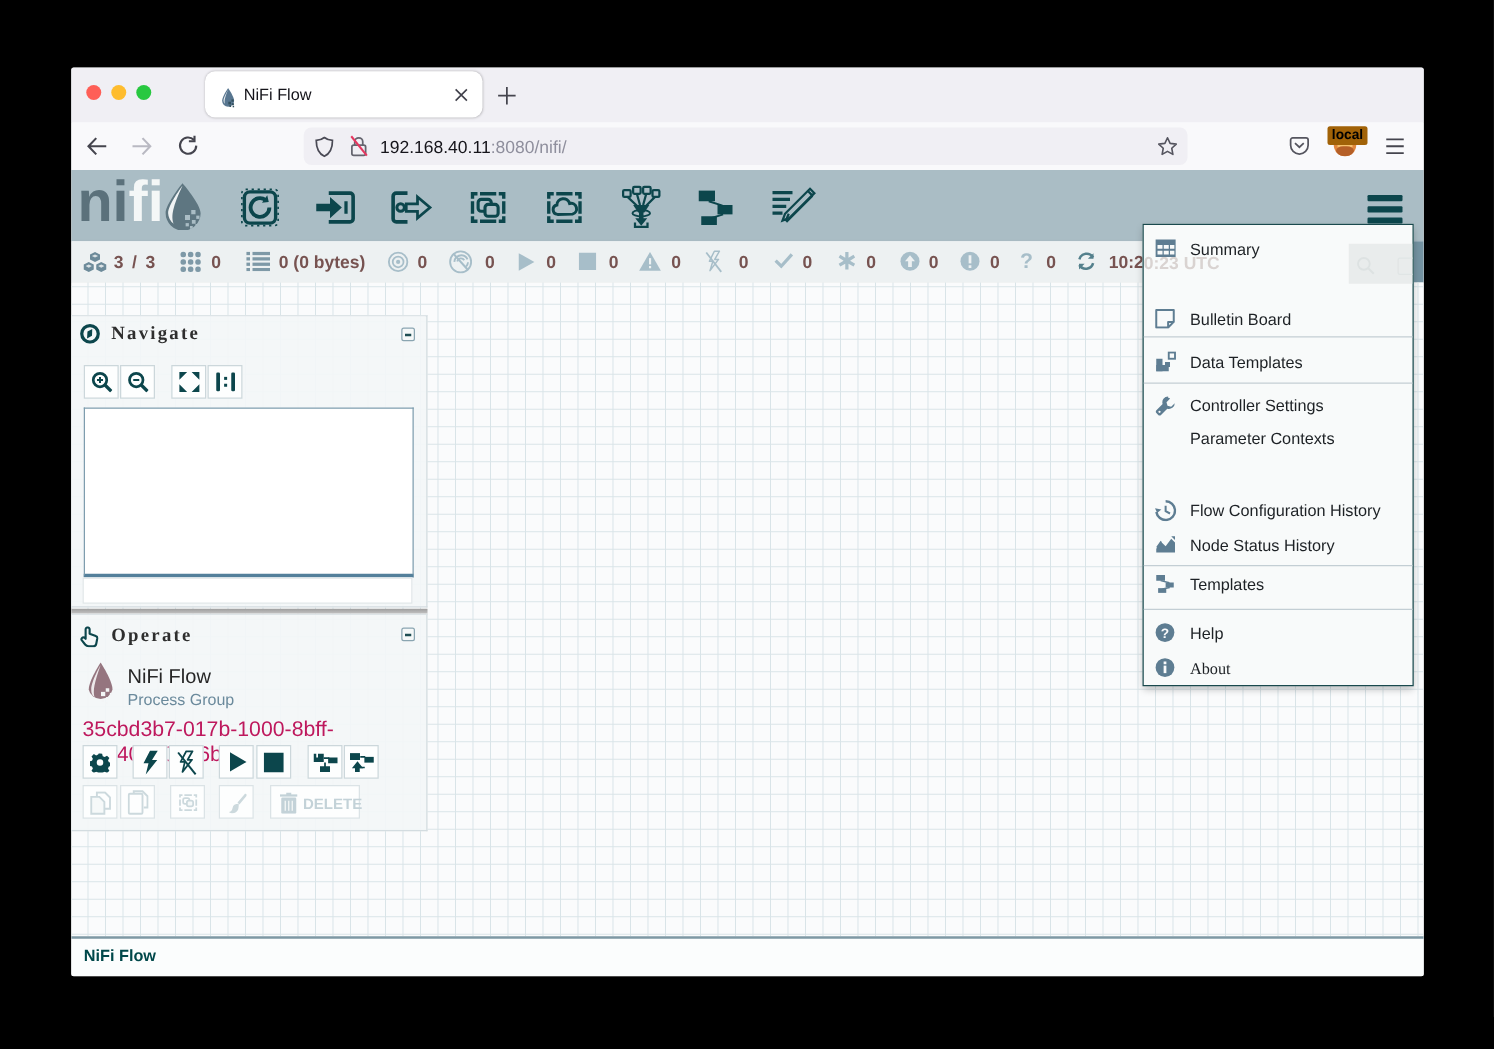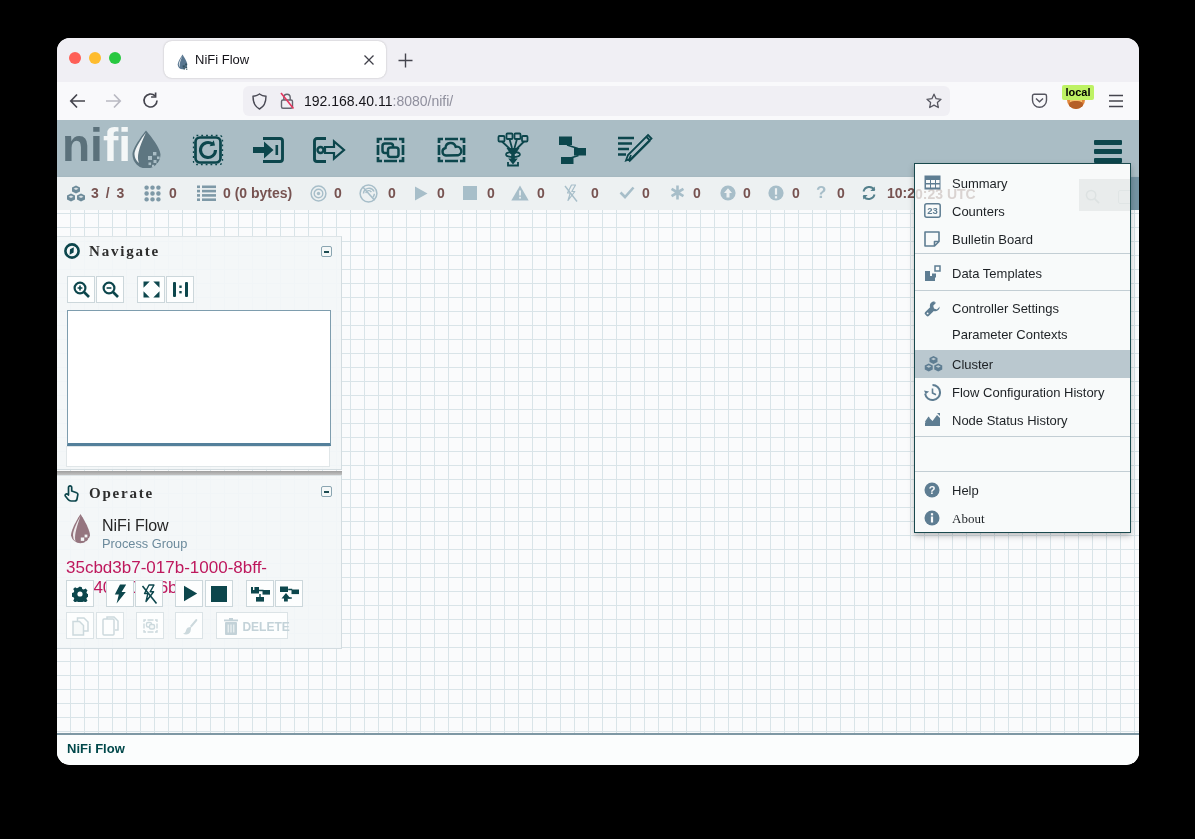--- a/index.html
+++ b/index.html
@@ -1,17 +1,17 @@
 <!DOCTYPE html>
 <html><head>
 <meta charset="utf-8">
 <style>
 * { margin:0; padding:0; box-sizing:border-box; }
 html,body { width:1195px; height:839px; background:#000; font-family:"Liberation Sans",sans-serif; overflow:hidden; }
-#win { position:absolute; left:57px; top:38px; width:1082px; height:727px; border-radius:13px; overflow:hidden; background:#fafbfc; }
+#win { position:absolute; left:57px; top:54px; width:1082px; height:727px; border-radius:2px; overflow:hidden; background:#fafbfc; }
 .abs { position:absolute; }
 
 
 #tabbar { position:absolute; left:0; top:0; width:100%; height:44px; background:#f0eff4; }
 .tl { position:absolute; top:14px; width:12px; height:12px; border-radius:50%; }
 #tab { position:absolute; left:107px; top:3px; width:222px; height:37px; background:#fff; border-radius:8px; box-shadow:0 0 2px rgba(0,0,0,0.25); }
 #tab .title { position:absolute; left:31px; top:11px; font-size:13px; color:#15141a; }
 #navbar { position:absolute; left:0; top:44px; width:100%; height:38px; background:#f9f9fb; }
 #urlbar { position:absolute; left:186px; top:4px; width:707px; height:30px; background:#f0eff4; border-radius:6px; }
 #urltext { position:absolute; left:61px; top:7px; font-size:14px; color:#15141a; }
@@ -114,21 +114,21 @@
         </svg>
     </div>
     <svg class="abs" style="left:974px;top:11px;" width="17" height="16" viewBox="0 0 17 16">
         <path d="M1.5 3 A1.7 1.7 0 0 1 3.2 1.3 H13.8 A1.7 1.7 0 0 1 15.5 3 V7.2 A7 7 0 0 1 1.5 7.2 Z" stroke="#55555f" stroke-width="1.4" fill="none"></path>
         <path d="M5 5.5 L8.5 8.8 L12 5.5" stroke="#55555f" stroke-width="1.4" fill="none"></path>
       </svg>
     <div class="abs" style="left:1010px;top:9px;width:18px;height:18px;border-radius:50%;background:#e2873c;overflow:hidden;">
       <div class="abs" style="left:3px;top:4px;width:12px;height:7px;border-radius:50% 50% 0 0;background:#f6c06b;"></div>
       <div class="abs" style="left:2px;top:10px;width:14px;height:8px;background:#b55f27;border-radius:40% 40% 0 0;"></div>
     </div>
-    <div class="abs" style="left:1005px;top:3px;width:32px;height:15px;background:#bef264;border-radius:2px;font-size:11px;font-weight:bold;color:#000;text-align:center;line-height:15px;">local</div>
+    <div class="abs" style="left:1005px;top:3px;width:32px;height:15px;background:#a16207;border-radius:2px;font-size:11px;font-weight:bold;color:#000;text-align:center;line-height:15px;">local</div>
     <svg class="abs" style="left:1051px;top:12px;" width="16" height="14" viewBox="0 0 16 14">
         <path d="M1 1.5 H15 M1 7 H15 M1 12.5 H15" stroke="#45454e" stroke-width="1.5"></path>
       </svg>
   </div>
 
   <div id="nifihdr">
     <div id="logotext">ni<span class="fi">fi</span></div>
     <svg class="abs" style="left:74px;top:9px;" width="31" height="39" viewBox="0 0 31 39">
       <path d="M15 1.5 C15 1.5 1.5 18 1.5 25.5 A13.2 13.2 0 0 0 29.5 25.5 C29.5 18 15 1.5 15 1.5 Z" fill="#5e7681"></path>
       <path d="M15 3.5 C15 3.5 3.5 18.5 3.5 25.5 A11.5 11.5 0 0 0 8 34 C5.5 28 7.5 19.5 15 3.5 Z" fill="#fdfefe" opacity="0.92"></path>
@@ -464,27 +464,20 @@
           <path d="M10.2 10.2 L15 15" stroke="#dde2e2" stroke-width="1.8"></path>
         </svg>
       <div class="abs" style="left:203px;top:26px;width:14px;height:14px;border:1.6px solid #e0e5e5;border-radius:2px;"></div>
     </div>
     <div class="mi" style="top:4.5px;">
       <svg width="17" height="15" viewBox="0 0 17 15" fill="#5e7d92">
           <path d="M0.5 0.5 h16 v14 h-16 z M2 5 h4 v3 h-4 z M7 5 h4 v3 h-4 z M12 5 h3.5 v3 h-3.5 z M2 9.5 h4 v3 h-4 z M7 9.5 h4 v3 h-4 z M12 9.5 h3.5 v3 h-3.5 z" fill-rule="evenodd"></path>
         </svg>
       <span class="txt">Summary</span>
     </div>
-    <div class="mi" style="top:32.5px;">
-      <svg width="17" height="15" viewBox="0 0 17 15">
-          <rect x="0.8" y="0.8" width="15.4" height="13.4" rx="2" stroke="#5e7d92" stroke-width="1.5" fill="none"></rect>
-          <text x="8.5" y="11" text-anchor="middle" font-size="9.5" font-weight="bold" fill="#5e7d92" font-family="Liberation Sans">23</text>
-        </svg>
-      <span class="txt">Counters</span>
-    </div>
     <div class="mi" style="top:60.5px;">
       <svg width="16" height="16" viewBox="0 0 16 16">
           <path d="M1 1 H15 V10.5 L10.5 15 H1 Z M10.5 15 V10.5 H15" stroke="#5e7d92" stroke-width="1.6" fill="none" stroke-linejoin="round"></path>
         </svg>
       <span class="txt">Bulletin Board</span>
     </div>
     <div class="mdiv" style="top:89px;"></div>
     <div class="mi" style="top:95px;">
       <svg width="17" height="17" viewBox="0 0 17 17" fill="#5e7d92">
         <path d="M1 6 h5 v10 h-5 z"></path>
@@ -498,43 +491,45 @@
     <div class="mi" style="top:130px;">
       <svg width="17" height="17" viewBox="0 0 17 17" fill="#5e7d92">
         <path d="M10.5 1.2 a4.6 4.6 0 0 0 -4.4 6 L1.3 12 a1.8 1.8 0 0 0 0 2.6 l1.1 1.1 a1.8 1.8 0 0 0 2.6 0 l4.8 -4.8 a4.6 4.6 0 0 0 6 -4.4 l-2.9 2.9 -2.9 -0.8 -0.8 -2.9 2.9 -2.9 a4.6 4.6 0 0 0 -1.6 -0.6 z"></path>
         <circle cx="3.6" cy="13.4" r="0.9" fill="#fafbfc"></circle>
       </svg>
       <span class="txt">Controller Settings</span>
     </div>
     <div class="mi" style="top:156px;">
       <span class="txt">Parameter Contexts</span>
     </div>
-    <div class="mi hl" style="top:186px;">
-      <svg width="19" height="17" viewBox="0 0 20 17" fill="#5e7d92" style="top:5px;">
-        <path d="M10 0.5 l4.2 2.1 v4.2 l-4.2 2.1 -4.2 -2.1 v-4.2 z M5 8.4 l4.2 2.1 v4.2 l-4.2 2.1 -4.2 -2.1 v-4.2 z M15 8.4 l4.2 2.1 v4.2 l-4.2 2.1 -4.2 -2.1 v-4.2 z"></path>
-        <path d="M10 2.4 l2.6 1.3 -2.6 1.4 -2.6 -1.4 z M5 10.3 l2.6 1.3 -2.6 1.4 -2.6 -1.4 z M15 10.3 l2.6 1.3 -2.6 1.4 -2.6 -1.4 z" fill="#bac8cf"></path>
-      </svg>
-      <span class="txt">Cluster</span>
-    </div>
     <div class="mi" style="top:214px;">
       <svg width="17" height="17" viewBox="0 0 17 17">
         <path d="M8.5 1 a7.5 7.5 0 1 1 -7.4 8.6" stroke="#5e7d92" stroke-width="2" fill="none"></path>
         <path d="M0 6.5 l1.7 3.8 3.4 -2.8 z" fill="#5e7d92"></path>
         <path d="M8.5 4.5 V9 l3.5 1.8" stroke="#5e7d92" stroke-width="1.6" fill="none"></path>
       </svg>
       <span class="txt">Flow Configuration History</span>
     </div>
     <div class="mi" style="top:242px;">
       <svg width="17" height="15" viewBox="0 0 17 15" fill="#5e7d92">
         <path d="M1 14 V11 L5 5.5 L8.5 9 L13 3 L16 6 V14 Z"></path>
         <path d="M1 9.5 L4.5 4.5 L5.5 5.5 L2 10.5 Z M13 1 L16 4 V1 Z"></path>
       </svg>
       <span class="txt">Node Status History</span>
     </div>
     <div class="mdiv" style="top:271.5px;"></div>
+    <div class="mi" style="top:273px;">
+      <svg width="17" height="16" viewBox="0 0 17 16" fill="#5e7d92">
+        <rect x="1" y="1" width="7" height="4.6"></rect>
+        <rect x="8.5" y="7" width="6.5" height="4"></rect>
+        <rect x="2.5" y="11.5" width="6.5" height="3.8"></rect>
+        <path d="M4.5 5.5 L11.5 7.2 M11.8 11 L6 12.2" stroke="#5e7d92" stroke-width="1.2"></path>
+      </svg>
+      <span class="txt">Templates</span>
+    </div>
     <div class="mdiv" style="top:306.5px;"></div>
     <div class="mi" style="top:312px;">
       <svg width="16" height="16" viewBox="0 0 16 16">
           <circle cx="8" cy="8" r="7.5" fill="#5e7d92"></circle>
           <text x="8" y="12" text-anchor="middle" font-size="11" font-weight="bold" fill="#fafbfc" font-family="Liberation Sans">?</text>
         </svg>
       <span class="txt">Help</span>
     </div>
     <div class="mi" style="top:339.5px;font-family:Liberation Serif, serif;">
       <svg width="16" height="16" viewBox="0 0 16 16">

